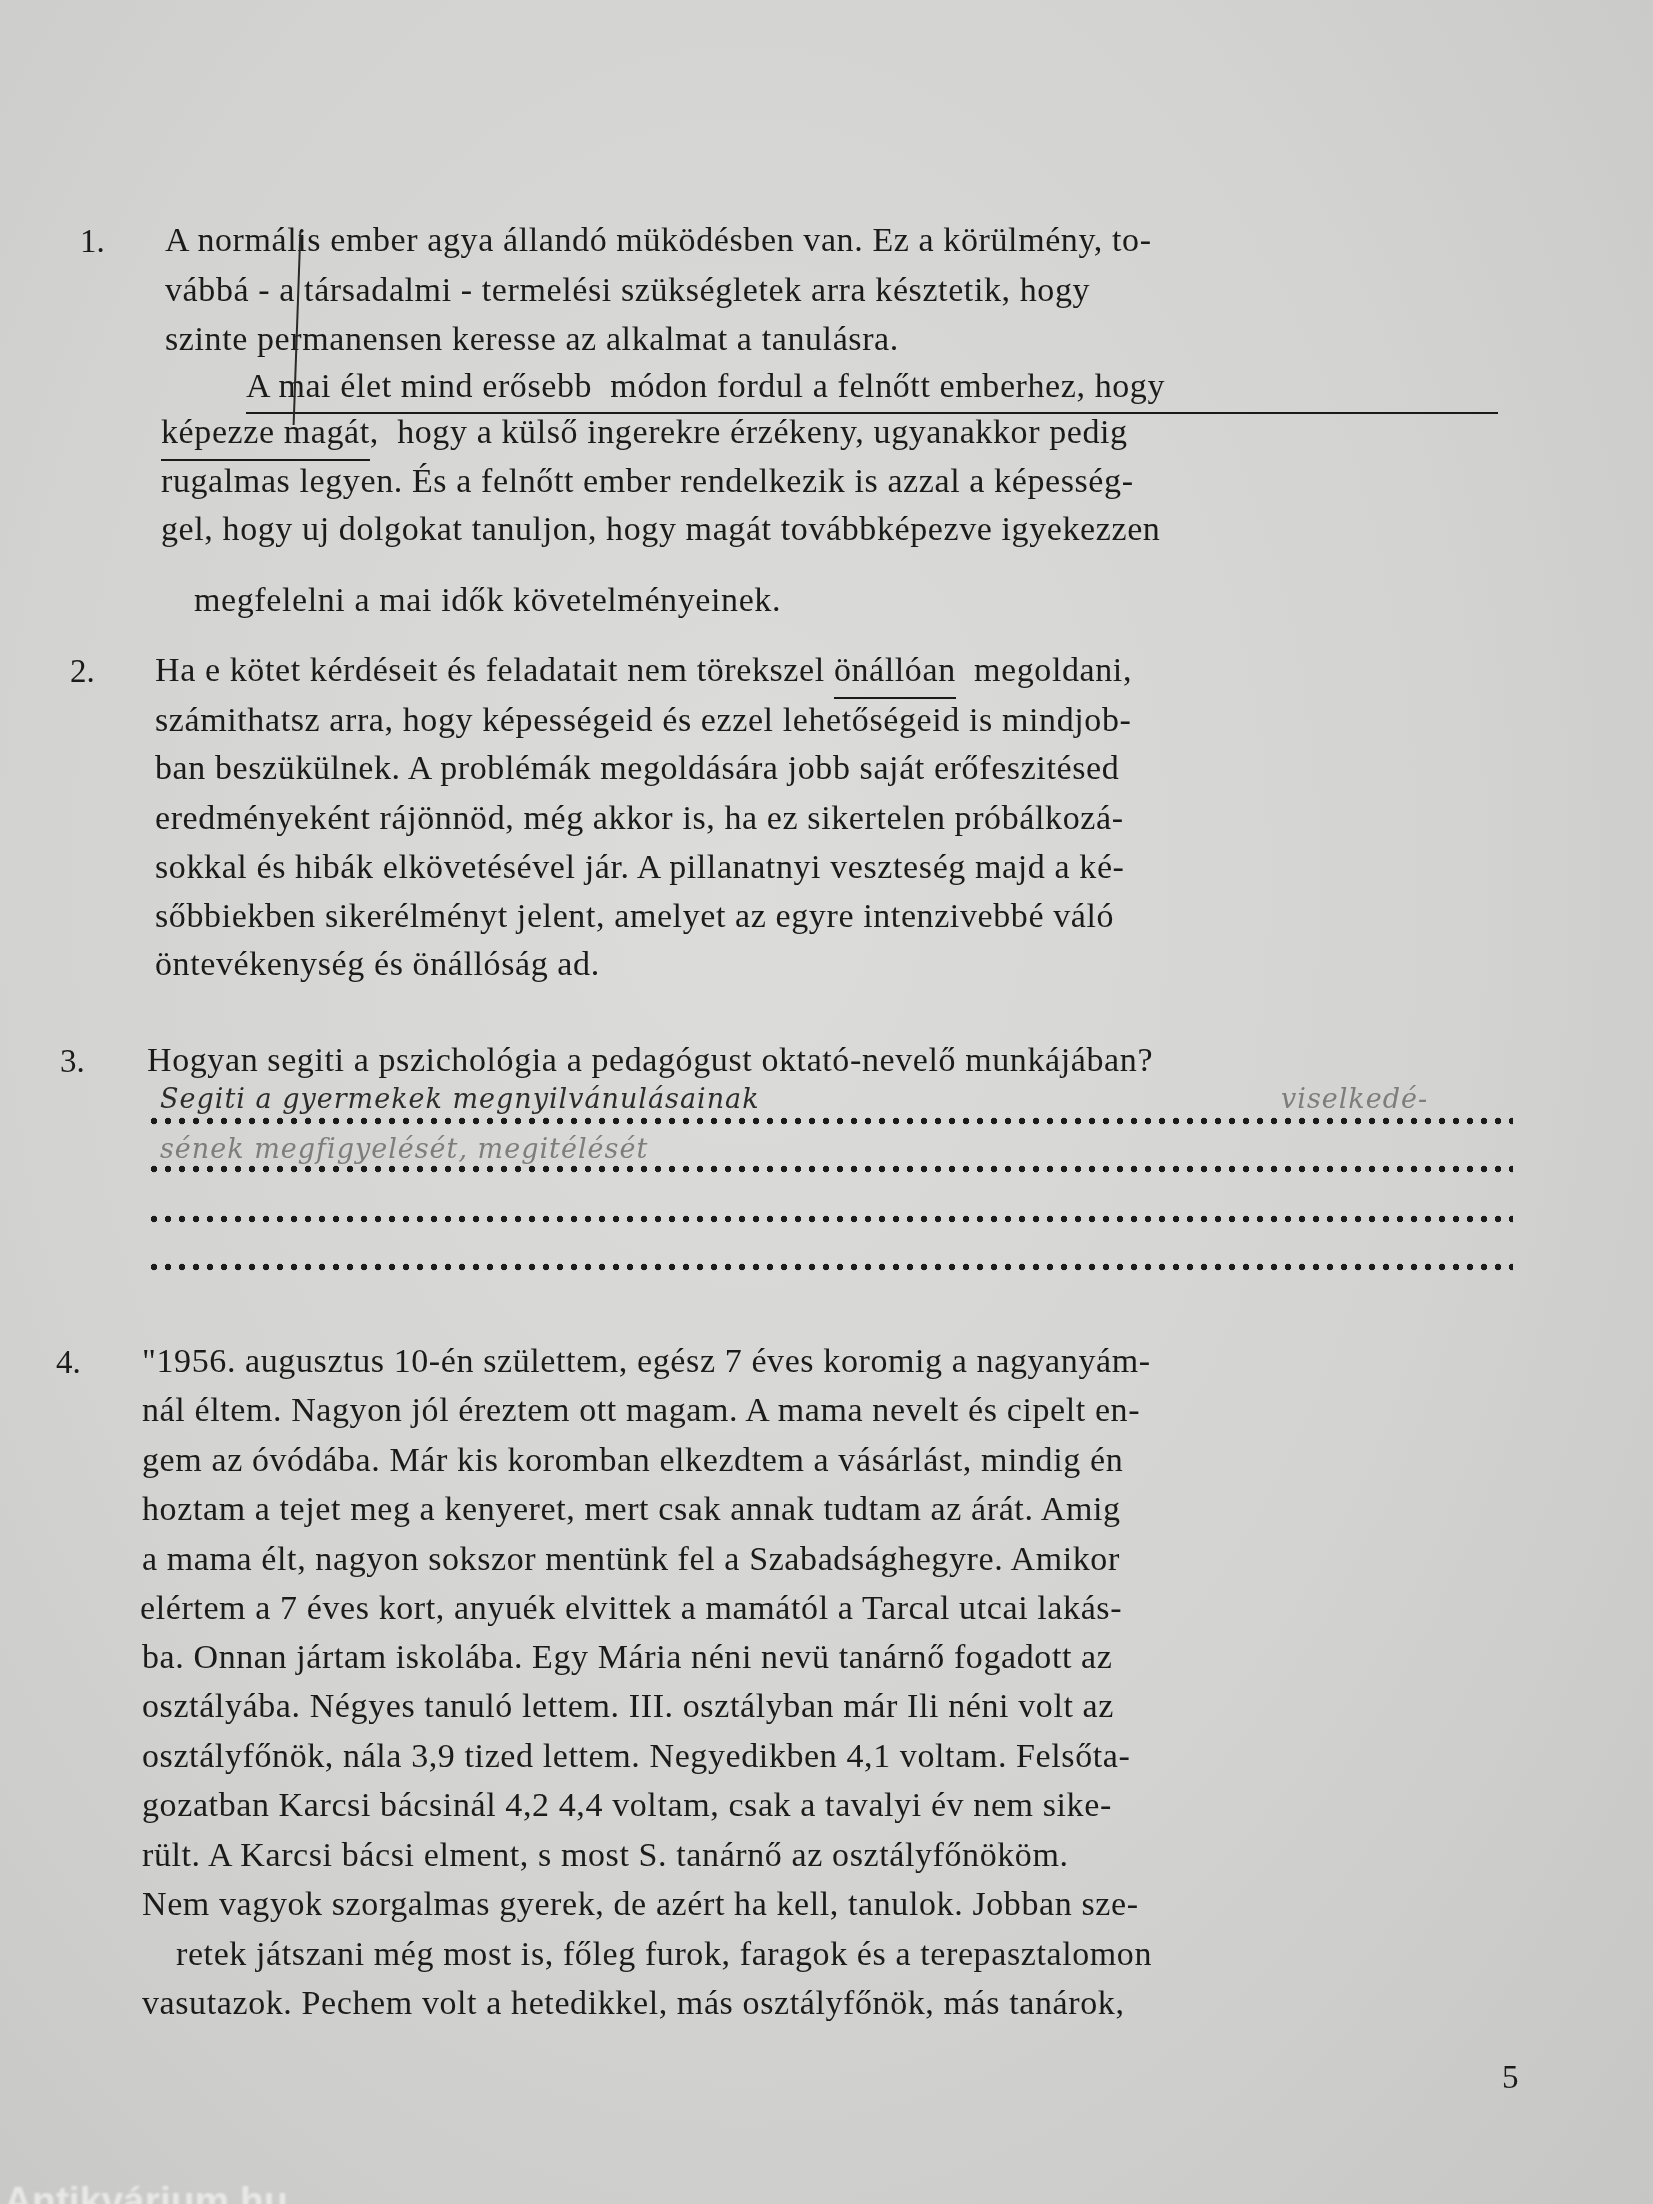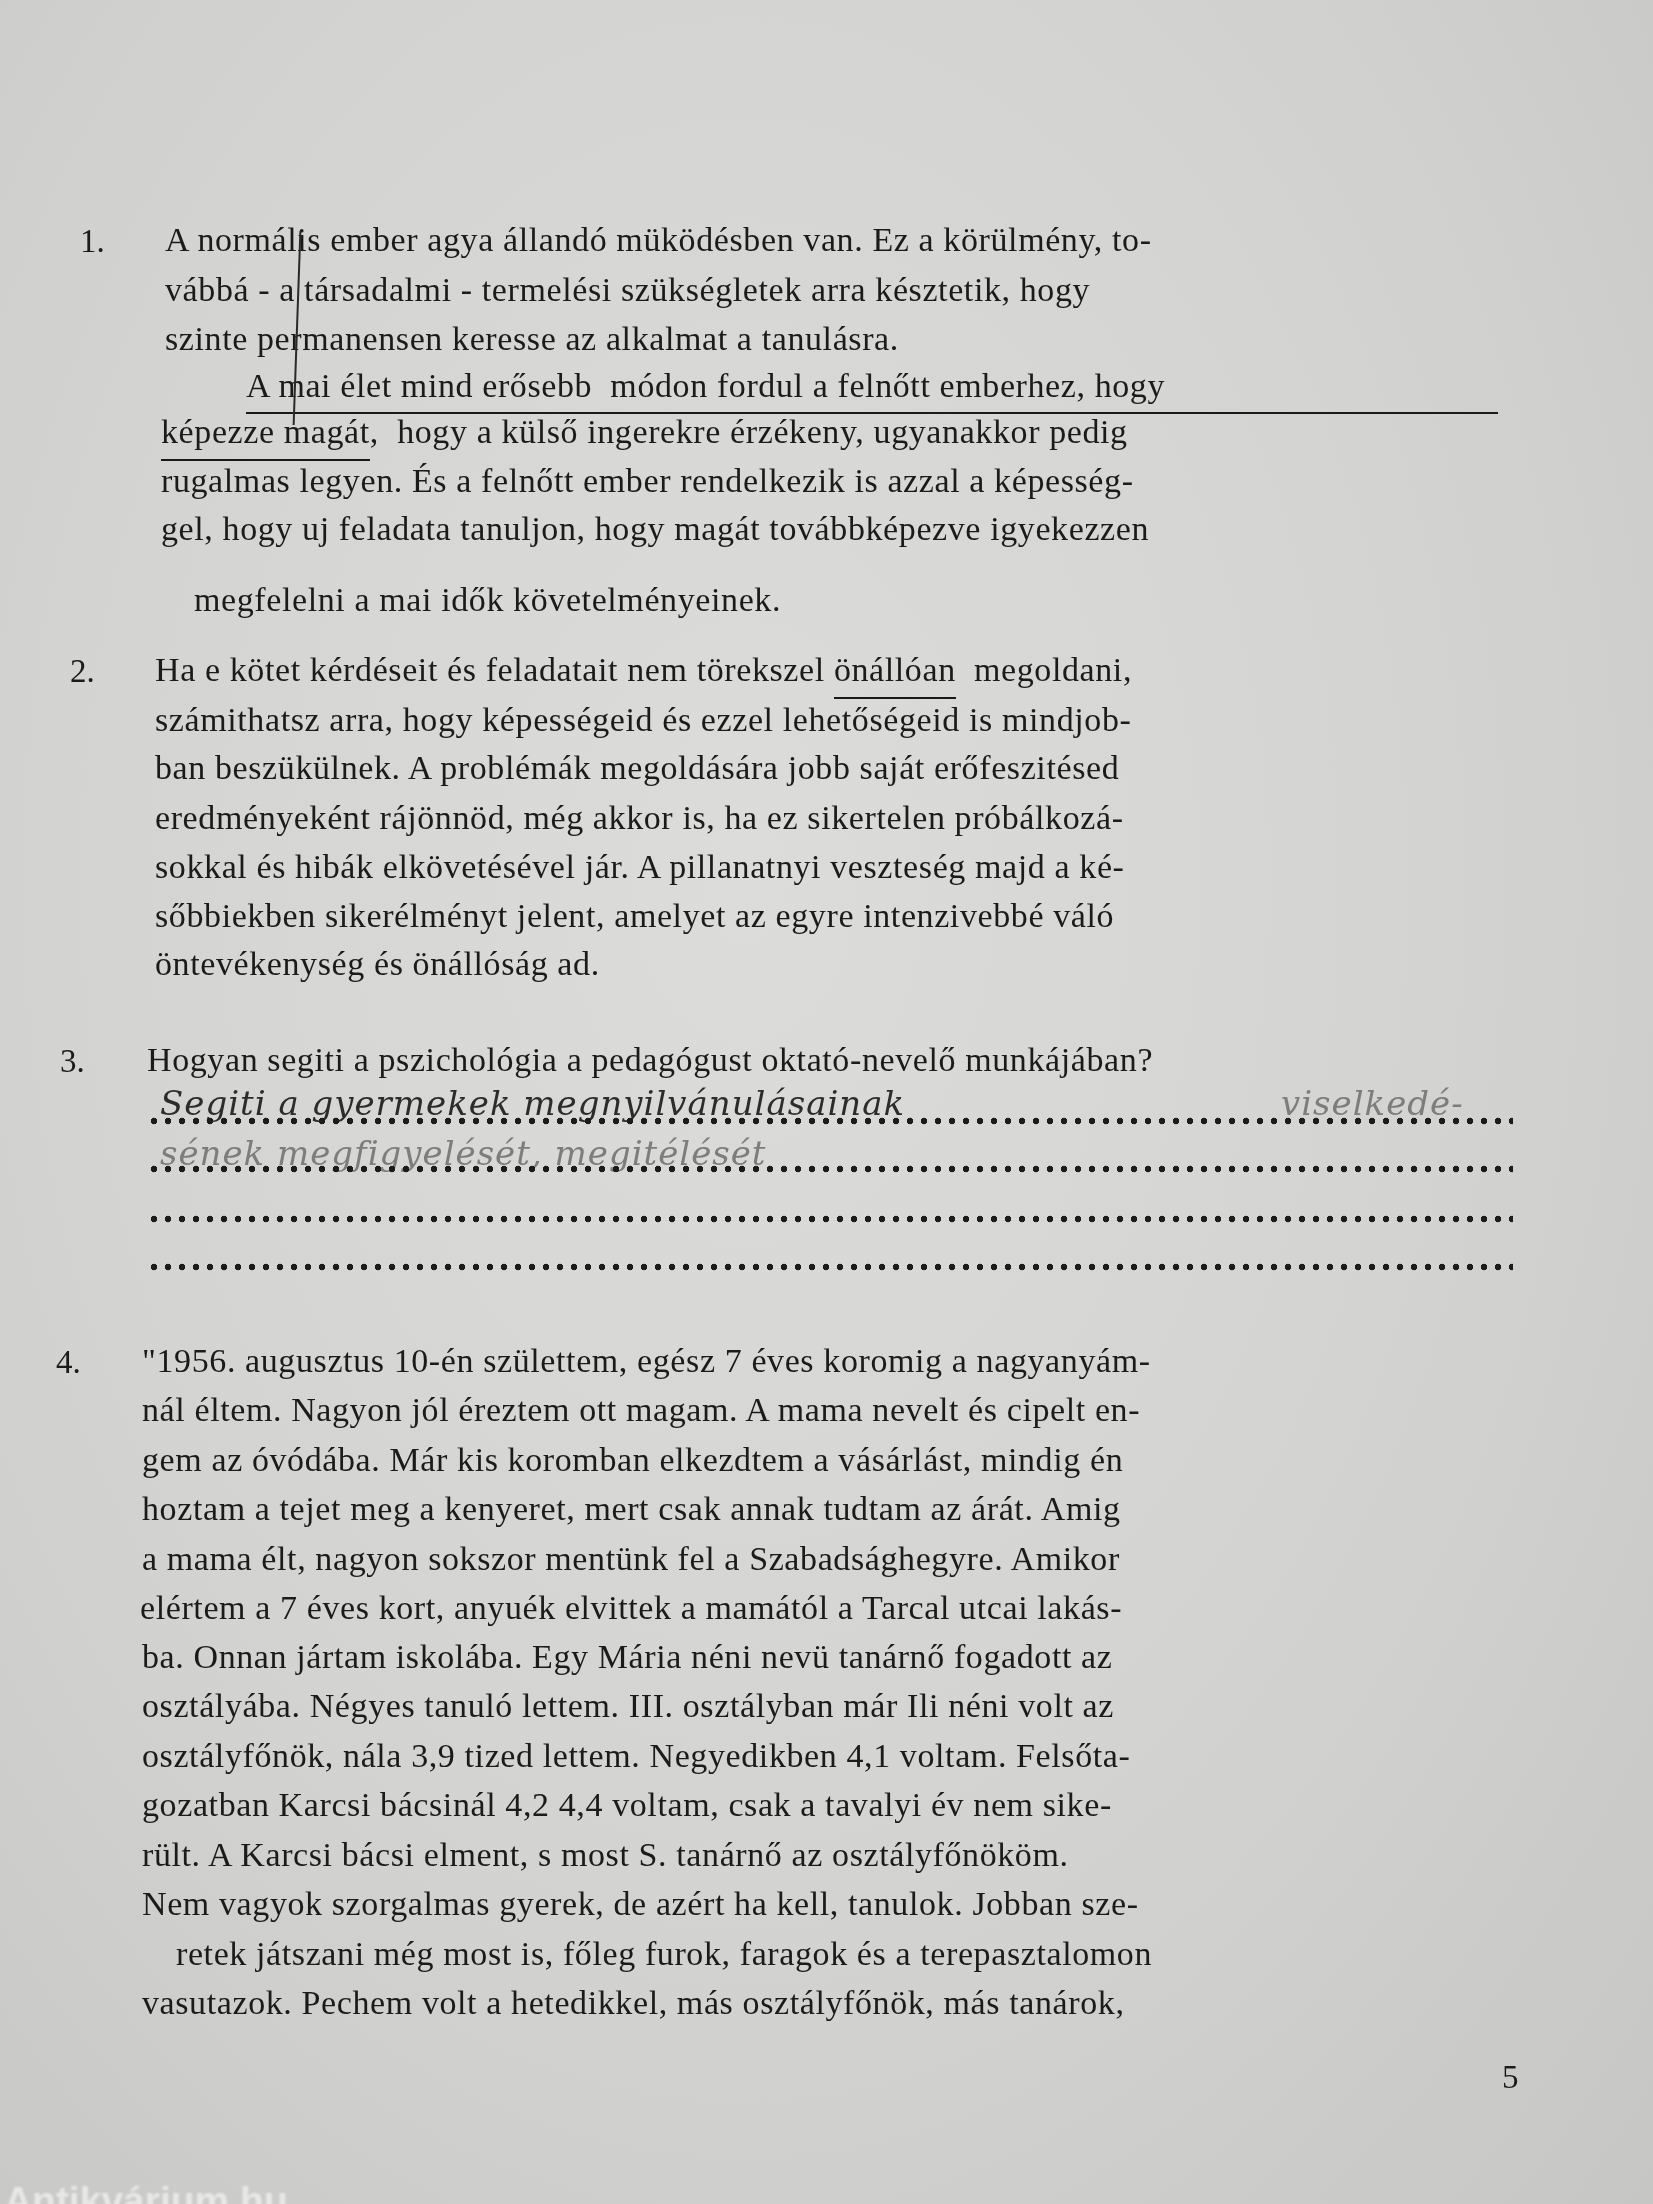--- a/index.html
+++ b/index.html
@@ -62,21 +62,21 @@
     position: absolute;
     height: 7.8px;
     background-image: radial-gradient(circle, #1c1c1c 3.1px, transparent 3.5px);
     background-size: 14px 7.8px;
     background-repeat: repeat-x;
   }
   .hand {
     position: absolute;
     font-family: "DejaVu Serif", serif;
     font-style: italic;
-    font-size: 34px;
+    font-size: 27px;
     white-space: pre;
     letter-spacing: 1px;
   }
   .hand.dark { color: #2c2c2c; }
   .hand.light { color: #7d7d7d; }
   .page-number {
     position: absolute;
     left: 1502px;
     top: 2059px;
     font-family: "Liberation Serif", serif;
@@ -102,21 +102,21 @@
 
 
   <div>
     <div class="num" style="left:80px; top:223px;">1.</div>
     <div class="line" style="left:165px; top:223px;">A normális ember agya állandó müködésben van. Ez a körülmény, to-</div>
     <div class="line" style="left:165px; top:273px;">vábbá - a társadalmi - termelési szükségletek arra késztetik, hogy</div>
     <div class="line" style="left:165px; top:322px;">szinte permanensen keresse az alkalmat a tanulásra.</div>
     <div class="line ul" style="left:246px; top:369px; width:1252px;">A mai élet mind erősebb  módon fordul a felnőtt emberhez, hogy</div>
     <div class="line" style="left:161px; top:415px;"><span class="ul">képezze magát</span><span>,  hogy a külső ingerekre érzékeny, ugyanakkor pedig</span></div>
     <div class="line" style="left:161px; top:464px;">rugalmas legyen. És a felnőtt ember rendelkezik is azzal a képesség-</div>
-    <div class="line" style="left:161px; top:512px;">gel, hogy uj feladata tanuljon, hogy magát továbbképezve igyekezzen</div>
+    <div class="line" style="left:161px; top:512px;">gel, hogy uj dolgokat tanuljon, hogy magát továbbképezve igyekezzen</div>
     <div class="line" style="left:161px; top:583px;margin-left:33px;">megfelelni a mai idők követelményeinek.</div>
     <div class="margin-mark" style="left:296px; top:231px; height:194px; transform:rotate(2deg);"></div>
   </div>
 
   <div>
     <div class="num" style="left:70px; top:653px;">2.</div>
     <div class="line" style="left:155px; top:653px;"><span>Ha e kötet kérdéseit és feladatait nem törekszel </span><span class="ul">önállóan</span><span>  megoldani,</span></div>
     <div class="line" style="left:155px; top:703px;">számithatsz arra, hogy képességeid és ezzel lehetőségeid is mindjob-</div>
     <div class="line" style="left:155px; top:751px;">ban beszükülnek. A problémák megoldására jobb saját erőfeszitésed</div>
     <div class="line" style="left:155px; top:801px;">eredményeként rájönnöd, még akkor is, ha ez sikertelen próbálkozá-</div>

